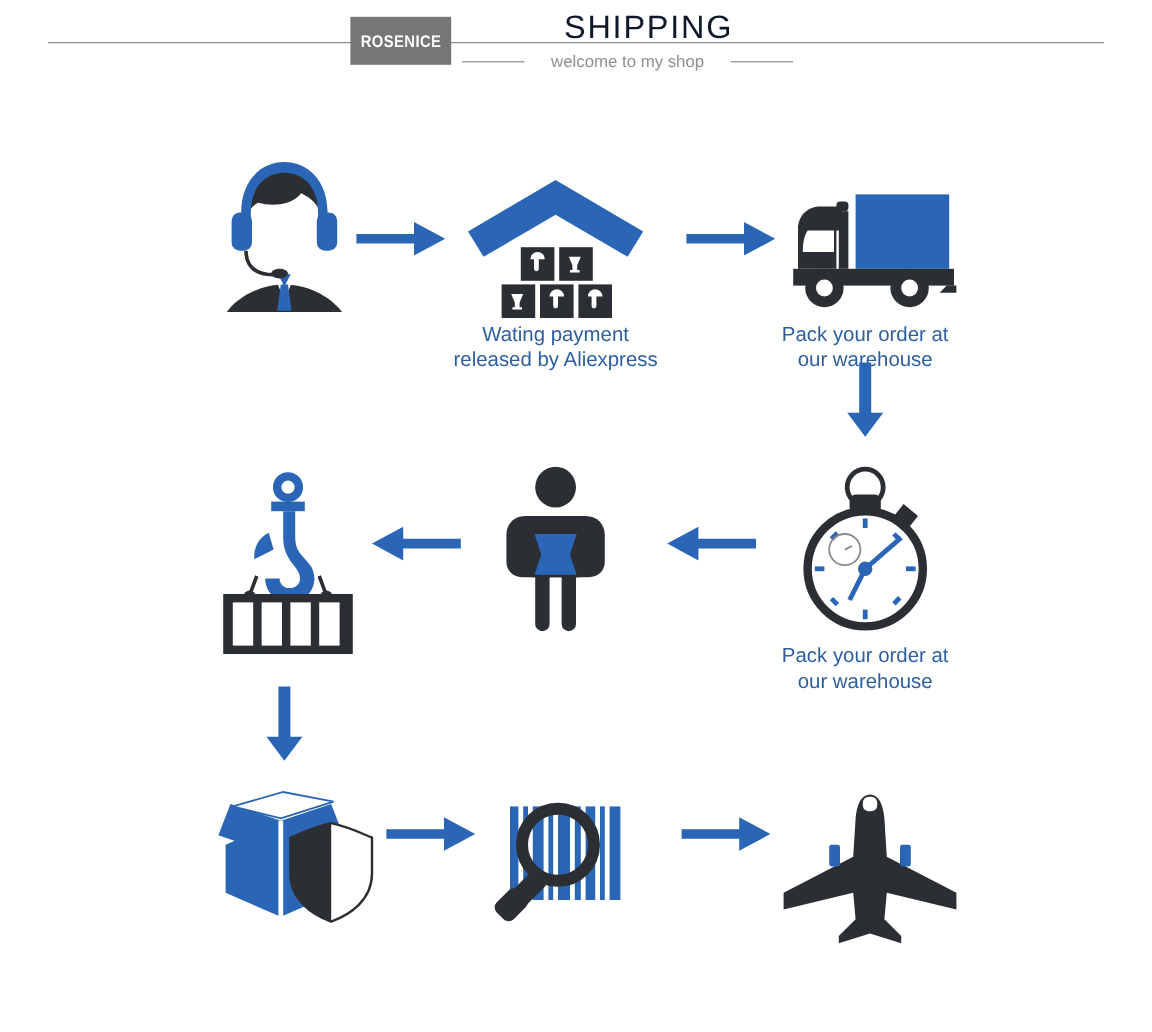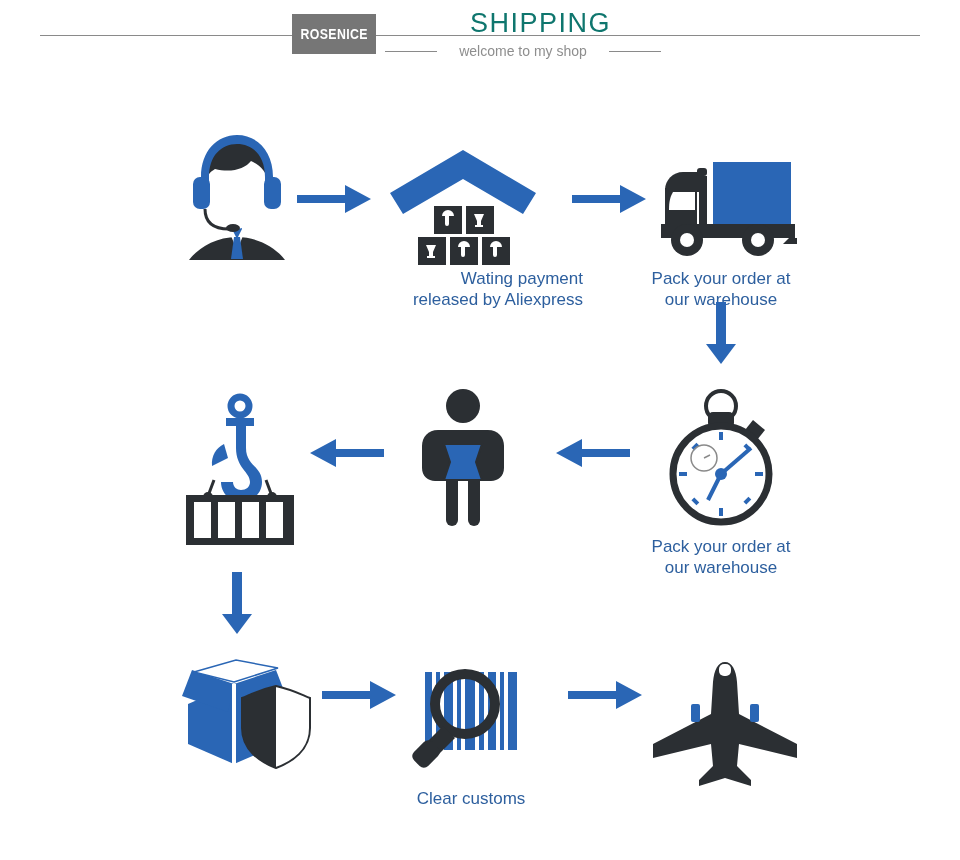--- a/index.html
+++ b/index.html
@@ -16,21 +16,21 @@
   .badge{
     position:absolute;left:292px;top:14px;width:84px;height:40px;
     background:#767676;display:flex;align-items:center;justify-content:center;
   }
   .badge span{
     color:#ffffff;font-weight:bold;font-size:14px;letter-spacing:.4px;
     transform:scaleX(.88);font-family:"Liberation Sans",sans-serif;
   }
   .shipping{
     position:absolute;left:470px;top:8px;
-    font-size:27px;color:#0f766e;letter-spacing:1.5px;
+    font-size:27px;color:#0f172a;letter-spacing:1.5px;
     font-family:"Liberation Sans",sans-serif;font-weight:400;
   }
   .welcome-wrap{position:absolute;left:378px;top:42px;width:290px;height:18px;
     display:flex;align-items:center;justify-content:center;gap:22px;}
   .wline{height:1px;background:#8a8a8a;flex:0 0 52px;}
   .welcome{font-size:14px;color:#8e8e8e;white-space:nowrap;}
 
   
   .cell{position:absolute;width:240px;text-align:center;}
   .icon-box{height:150px;display:flex;align-items:flex-end;justify-content:center;}
@@ -78,21 +78,21 @@
     </svg>
   </div>
 </div>
 
 <div class="arrow-h" style="left:297px;top:184px;">
   <svg width="74" height="30" viewBox="0 0 74 30">
       <path d="M0 11 h48 v-10 l26 14 -26 14 v-10 H0 Z" fill="#2a66b5"></path>
     </svg>
 </div>
 
-<div class="cell" style="left:343px;top:110px;text-align:right;">
+<div class="cell" style="left:343px;top:110px;">
   <div class="icon-box">
     <svg width="150" height="140" viewBox="0 0 150 140">
       <path d="M75 30 L148 73 L135 94 L75 59 L15 94 L2 73 Z" fill="#2a66b5"></path>
       <rect x="46" y="86" width="28" height="28" fill="#2b2f33"></rect>
       <rect x="78" y="86" width="28" height="28" fill="#2b2f33"></rect>
       <rect x="30" y="117" width="28" height="28" fill="#2b2f33"></rect>
       <rect x="62" y="117" width="28" height="28" fill="#2b2f33"></rect>
       <rect x="94" y="117" width="28" height="28" fill="#2b2f33"></rect>
       <g fill="#ffffff">
         <path d="M54 96 a6 6 0 0 1 12 0 h-5 v8 a2 2 0 0 1 -4 0 v-8 Z"></path>
@@ -249,21 +249,20 @@
         <rect x="76" y="14" width="5" height="78"></rect>
         <rect x="85" y="14" width="8" height="78"></rect>
         <rect x="97" y="14" width="4" height="78"></rect>
         <rect x="105" y="14" width="9" height="78"></rect>
       </g>
       <circle cx="62" cy="46" r="30" fill="none" stroke="#2b2f33" stroke-width="10"></circle>
       <path d="M40 68 L24 84 l12 12 L52 80 Z" fill="#2b2f33"></path>
       <rect x="10" y="86" width="26" height="20" rx="6" transform="rotate(-45 23 96)" fill="#2b2f33"></rect>
     </svg>
   </div>
-  <div class="label">Clear customs</div>
 </div>
 
 <div class="arrow-h" style="left:568px;top:680px;">
   <svg width="74" height="30" viewBox="0 0 74 30">
       <path d="M0 11 h48 v-10 l26 14 -26 14 v-10 H0 Z" fill="#2a66b5"></path>
     </svg>
 </div>
 
 <div class="cell" style="left:605px;top:630px;">
   <div class="icon-box">

